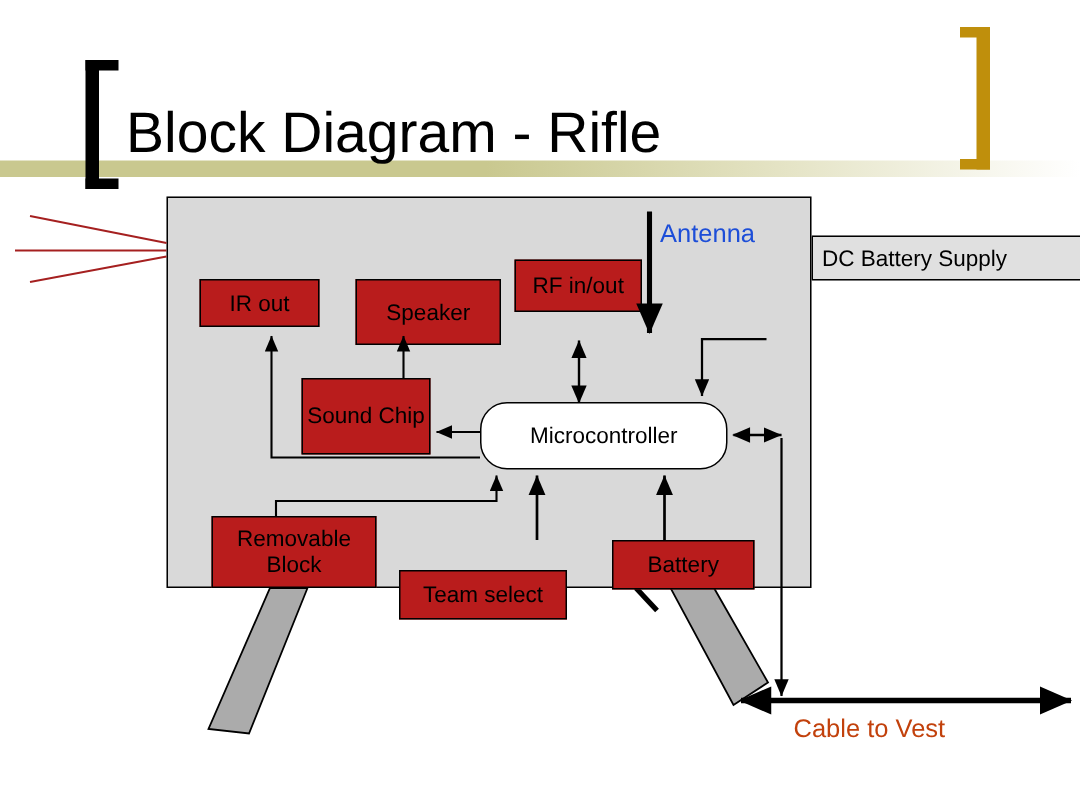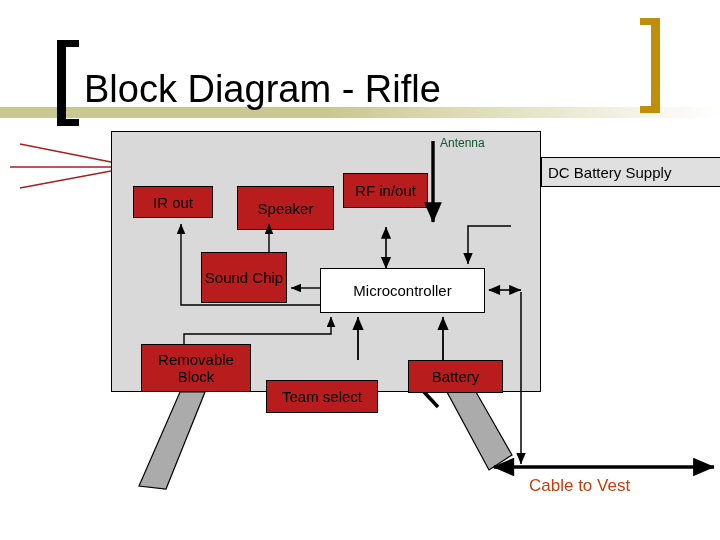--- a/index.html
+++ b/index.html
@@ -89,34 +89,34 @@
   }
   .blk.lite {
     background: #e0e0e0;
   }
 
   
   #blk-ir-out      { left: 133px; top: 186px; width: 80px;  height: 32px; }
   #blk-speaker     { left: 237px; top: 186px; width: 97px;  height: 44px; }
   #blk-rf          { left: 343px; top: 173px; width: 85px;  height: 35px; }
   #blk-sound-chip  { left: 201px; top: 252px; width: 86px;  height: 51px; }
-  #blk-micro       { left: 320px; top: 268px; width: 165px; height: 45px; }
+  #blk-micro       { left: 320px; top: 268px; width: 165px; height: 45px; border-radius: 18px; }
   #blk-clip        { left: 141px; top: 344px; width: 110px; height: 48px; }
   #blk-team        { left: 266px; top: 360px; width: 112px; height: 33px; margin-top: 20px; }
   #blk-trigger     { left: 408px; top: 360px; width: 95px;  height: 33px; }
   #blk-battery     { left: 541px; top: 157px; width: 185px; height: 30px;
                      background: #e0e0e0; justify-content: flex-start;
                      padding-left: 6px; }
 
   .label-antenna {
     position: absolute;
     left: 440px;
-    top: 136px;
-    font-size: 12px;
-    color: #14532d;
+    top: 146px;
+    font-size: 17px;
+    color: #1d4ed8;
     white-space: nowrap;
   }
   .label-cable {
     position: absolute;
     left: 529px;
     top: 476px;
     font-size: 17px;
     color: #c2410c;
     white-space: nowrap;
   }

